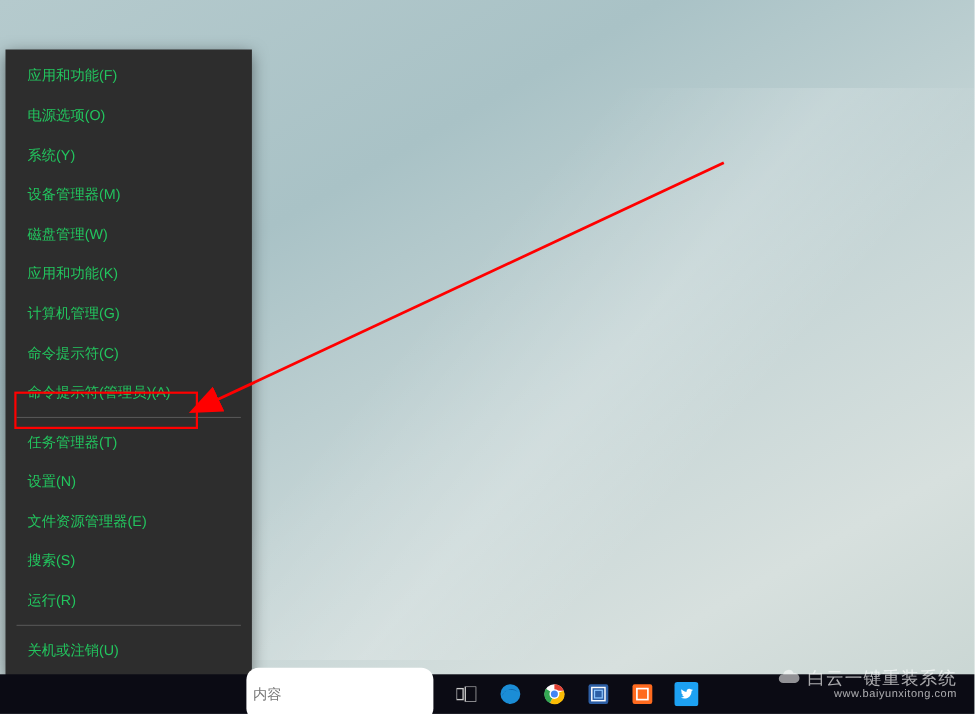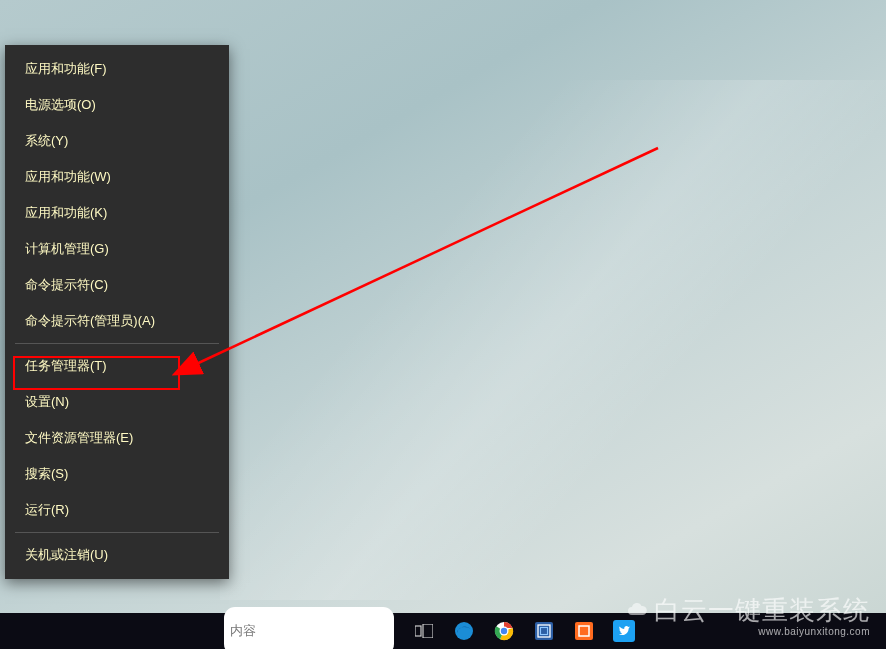--- a/index.html
+++ b/index.html
@@ -26,21 +26,21 @@
 .context-menu {
   position: absolute;
   left: 5px;
   top: 45px;
   width: 224px;
   background: #2d2d2d;
   padding: 6px 0 6px 0;
   box-shadow: 0 4px 14px rgba(0,0,0,0.5);
 }
 .menu-item {
-  color: #fef9c3;
+  color: #22c55e;
   padding: 9px 20px 9px 20px;
   cursor: default;
 }
 .separator {
   height: 1px;
   background: #555;
   margin: 4px 10px;
 }
 
 
@@ -105,21 +105,21 @@
   bottom: 12px;
   color: #fff;
   display: flex;
   flex-direction: column;
   align-items: flex-end;
   opacity: 0.65;
   font-family: "Microsoft YaHei", sans-serif;
   pointer-events: none;
 }
 .watermark .line1 {
-  font-size: 26px;
+  font-size: 16px;
   letter-spacing: 1px;
   display: flex;
   align-items: center;
   gap: 6px;
 }
 .watermark .line2 {
   font-size: 10px;
   letter-spacing: 0.5px;
   margin-top: -2px;
 }
@@ -135,21 +135,22 @@
 </style>
 </head>
 <body>
 
 <div class="bg-shine"></div>
 
 <div class="context-menu">
   <div class="menu-item"><span>应用和功能(F)</span></div>
   <div class="menu-item"><span>电源选项(O)</span></div>
   <div class="menu-item"><span>系统(Y)</span></div>
-  <div class="menu-item"><span>应用和功能(W)</span></div>
+  <div class="menu-item"><span>设备管理器(M)</span></div>
+  <div class="menu-item"><span>磁盘管理(W)</span></div>
   <div class="menu-item"><span>应用和功能(K)</span></div>
   <div class="menu-item"><span>计算机管理(G)</span></div>
   <div class="menu-item"><span>命令提示符(C)</span></div>
   <div class="menu-item"><span>命令提示符(管理员)(A)</span></div>
   <div class="separator"></div>
   <div class="menu-item"><span>任务管理器(T)</span></div>
   <div class="menu-item"><span>设置(N)</span></div>
   <div class="menu-item"><span>文件资源管理器(E)</span></div>
   <div class="menu-item"><span>搜索(S)</span></div>
   <div class="menu-item"><span>运行(R)</span></div>

